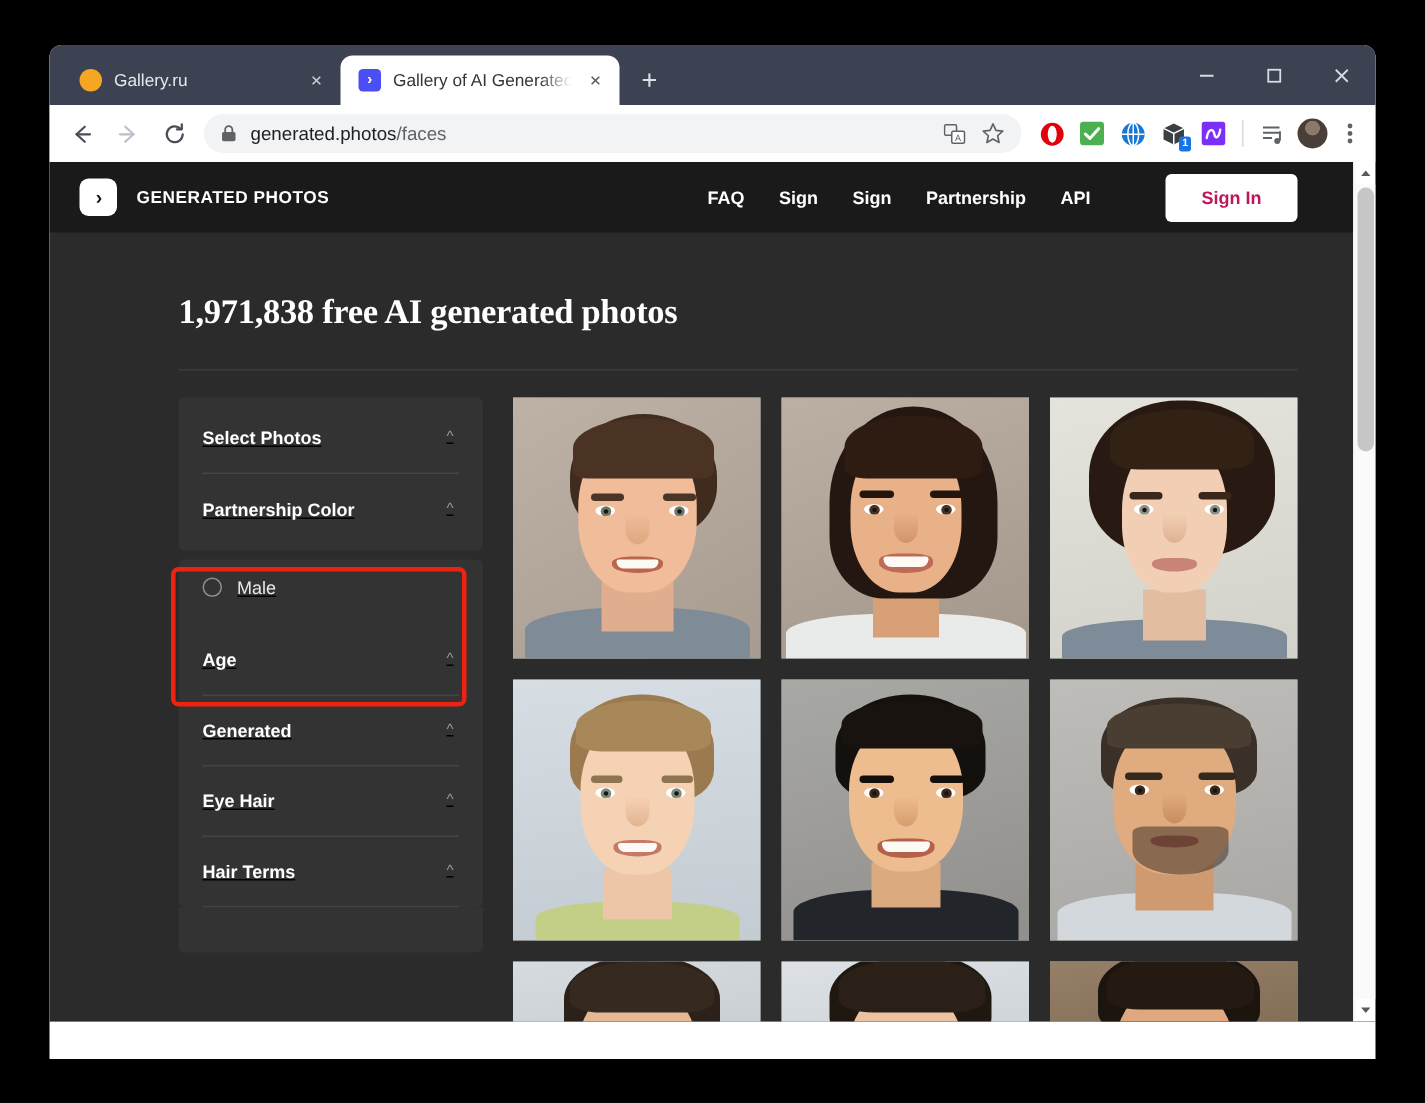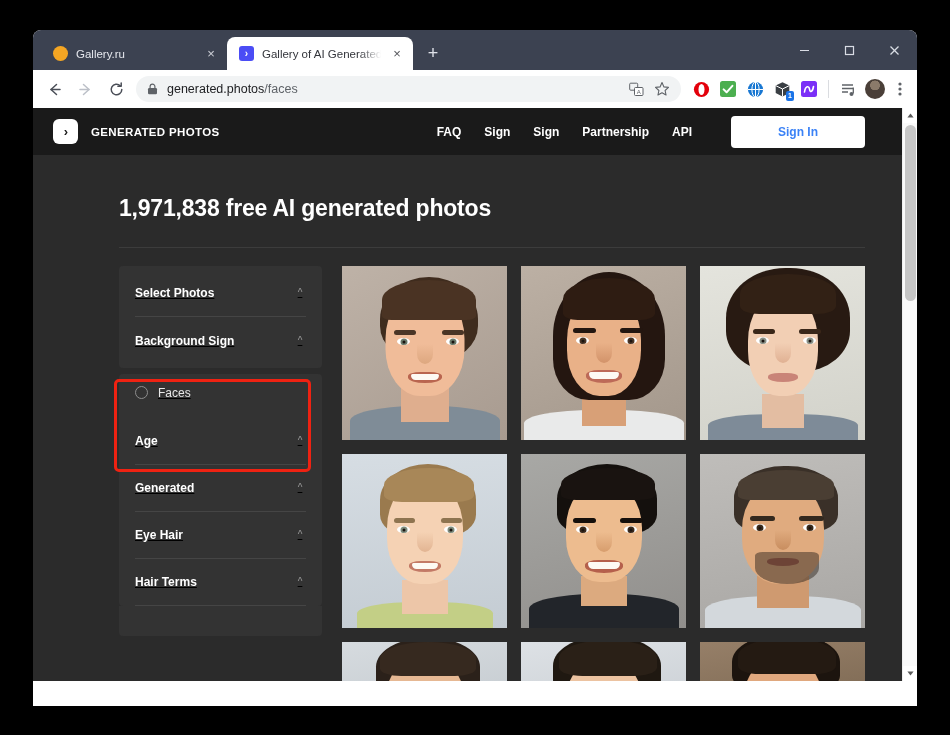--- a/index.html
+++ b/index.html
@@ -214,33 +214,33 @@
     margin-left: auto;
     display: flex; align-items: center; gap: 23px;
   }
   #main-nav a {
     color: #ffffff;
     font-size: 12px;
     font-weight: 700;
     text-decoration: none;
   }
   #signin-btn {
-    margin-left: 16px;
+    margin-left: 27px;
     background: #ffffff;
-    color: #3b82f6;
+    color: #be185d;
     font-size: 12px; font-weight: 700;
-    padding: 9px 47px;
+    padding: 9px 24px;
     border-radius: 4px;
     border: none;
     font-family: inherit;
   }
 
   
   #page-body { padding: 0 37px 0 20px; }
-  #title-block { padding: 40px 0 0 66px; }
+  #title-block { padding: 40px 0 0 66px; font-family: Liberation Serif, serif; }
   #page-title {
     color: #ffffff;
     font-size: 23px;
     font-weight: 700;
     letter-spacing: -.2px;
   }
   #title-rule {
     margin-top: 25px;
     height: 1px;
     background: #3c3c3c;
@@ -544,30 +544,30 @@
         <div id="content-row">
 
           <aside id="filters-panel">
 
             <div class="filter-card" id="filter-card-top">
               <div class="filter-row">
                 <span class="filter-label">Select Photos</span>
                 <span class="chev">^</span>
               </div>
               <div class="filter-row" style="border-bottom:none">
-                <span class="filter-label">Background Sign</span>
+                <span class="filter-label">Partnership Color</span>
                 <span class="chev">^</span>
               </div>
             </div>
 
             <div class="filter-card" id="filter-card-mid">
               <div class="filter-options">
                 <label class="radio-row">
                   <span class="radio"></span>
-                  <span class="radio-label">Faces</span>
+                  <span class="radio-label">Male</span>
                 </label>
               </div>
 
               <div class="filter-row">
                 <span class="filter-label">Age</span>
                 <span class="chev">^</span>
               </div>
               <div class="filter-row">
                 <span class="filter-label">Generated</span>
                 <span class="chev">^</span>

